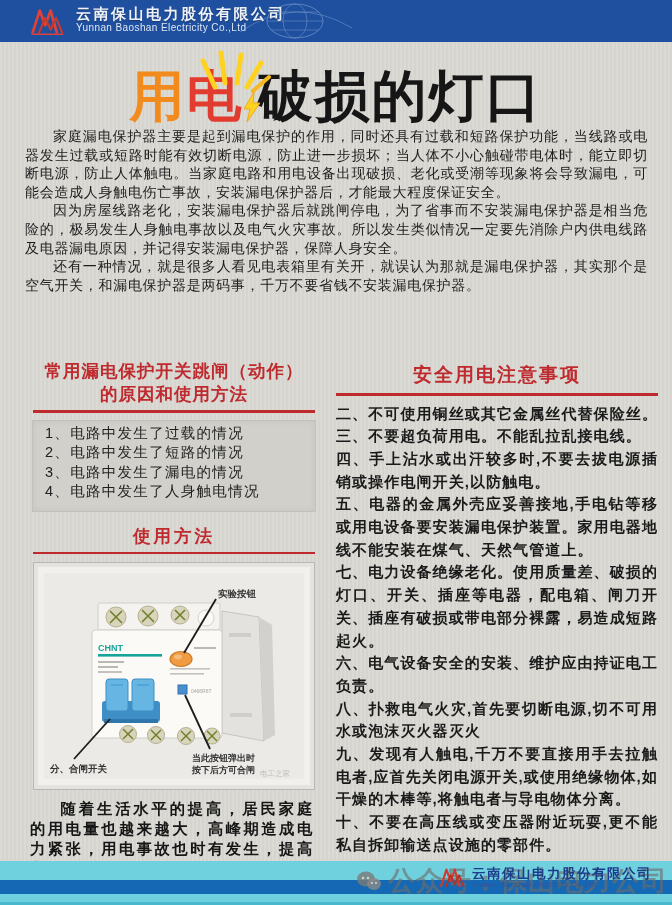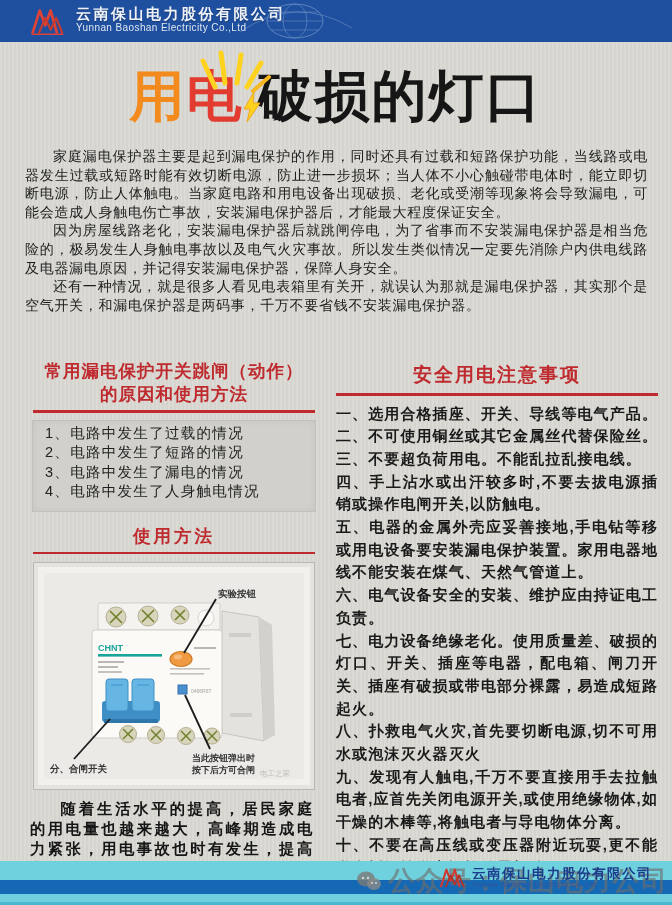--- a/index.html
+++ b/index.html
@@ -24,21 +24,21 @@
   .globe{position:absolute;left:230px;top:2px;width:130px;height:38px;opacity:.5;}
   
   .title-row{position:absolute;top:50px;left:0;width:672px;height:74px;display:flex;align-items:flex-end;justify-content:center;}
   .title-row .t{font-weight:900;font-size:55px;line-height:1;letter-spacing:2px;}
   .t-orange{color:#f28a1e;}
   .t-red{color:#e23c31;position:relative;}
   .t-black{color:#161616;margin-left:14px;}
   .rays{position:absolute;top:-22px;left:10px;width:78px;height:46px;pointer-events:none;}
   .bolt{position:absolute;right:-16px;bottom:2px;width:16px;height:30px;}
   
-  .intro{position:absolute;top:127px;left:25px;width:623px;color:#1d1d1d;margin-top:20px;}
+  .intro{position:absolute;top:127px;left:25px;width:623px;color:#1d1d1d;}
   .intro p{margin:0;text-indent:2em;font-size:14px;line-height:18.6px;letter-spacing:.7px;text-align:justify;font-weight:500;}
   
   .red-title{margin:0;color:#bf2a2e;font-weight:bold;text-align:center;}
   .red-rule{height:2.5px;background:#bf2a2e;margin:4px auto 0 auto;}
   
   .left-col{position:absolute;top:360px;left:24px;width:300px;}
   .left-col .red-title{font-size:17.5px;line-height:23px;letter-spacing:1px;}
   .left-col .red-rule{width:282px;}
   .causes-box{
     margin:7px auto 0 auto;width:262px;padding:3px 8px 9px 12px;
@@ -228,27 +228,26 @@
       </svg>
     </figure>
 
     <p class="left-bottom">随着生活水平的提高，居民家庭的用电量也越来越大，高峰期造成电力紧张，用电事故也时有发生，提高安全用电水平十分重要。</p>
   </section>
 
   <section class="right-col">
     <h2 class="red-title">安全用电注意事项</h2>
     <div class="red-rule"></div>
     <div class="safety-list">
-        <p>一、选用合格插座、开关、导线等电气产品。</p>
         <p>二、不可使用铜丝或其它金属丝代替保险丝。</p>
         <p>三、不要超负荷用电。不能乱拉乱接电线。</p>
         <p>四、手上沾水或出汗较多时,不要去拔电源插销或操作电闸开关,以防触电。</p>
         <p>五、电器的金属外壳应妥善接地,手电钻等移或用电设备要安装漏电保护装置。家用电器地线不能安装在煤气、天然气管道上。</p>
+        <p>七、电力设备绝缘老化。使用质量差、破损的灯口、开关、插座等电器，配电箱、闸刀开关、插座有破损或带电部分裸露，易造成短路起火。</p>
         <p>六、电气设备安全的安装、维护应由持证电工负责。</p>
-        <p>七、电力设备绝缘老化。使用质量差、破损的灯口、开关、插座等电器，配电箱、闸刀开关、插座有破损或带电部分裸露，易造成短路起火。</p>
         <p>八、扑救电气火灾,首先要切断电源,切不可用水或泡沫灭火器灭火</p>
         <p>九、发现有人触电,千万不要直接用手去拉触电者,应首先关闭电源开关,或使用绝缘物体,如干燥的木棒等,将触电者与导电物体分离。</p>
         <p>十、不要在高压线或变压器附近玩耍,更不能私自拆卸输送点设施的零部件。</p>
       </div>
   </section>
 
   <footer class="footer">
     <div class="stripe"></div>
     <div class="stripe2"></div>
     <div class="watermark">

